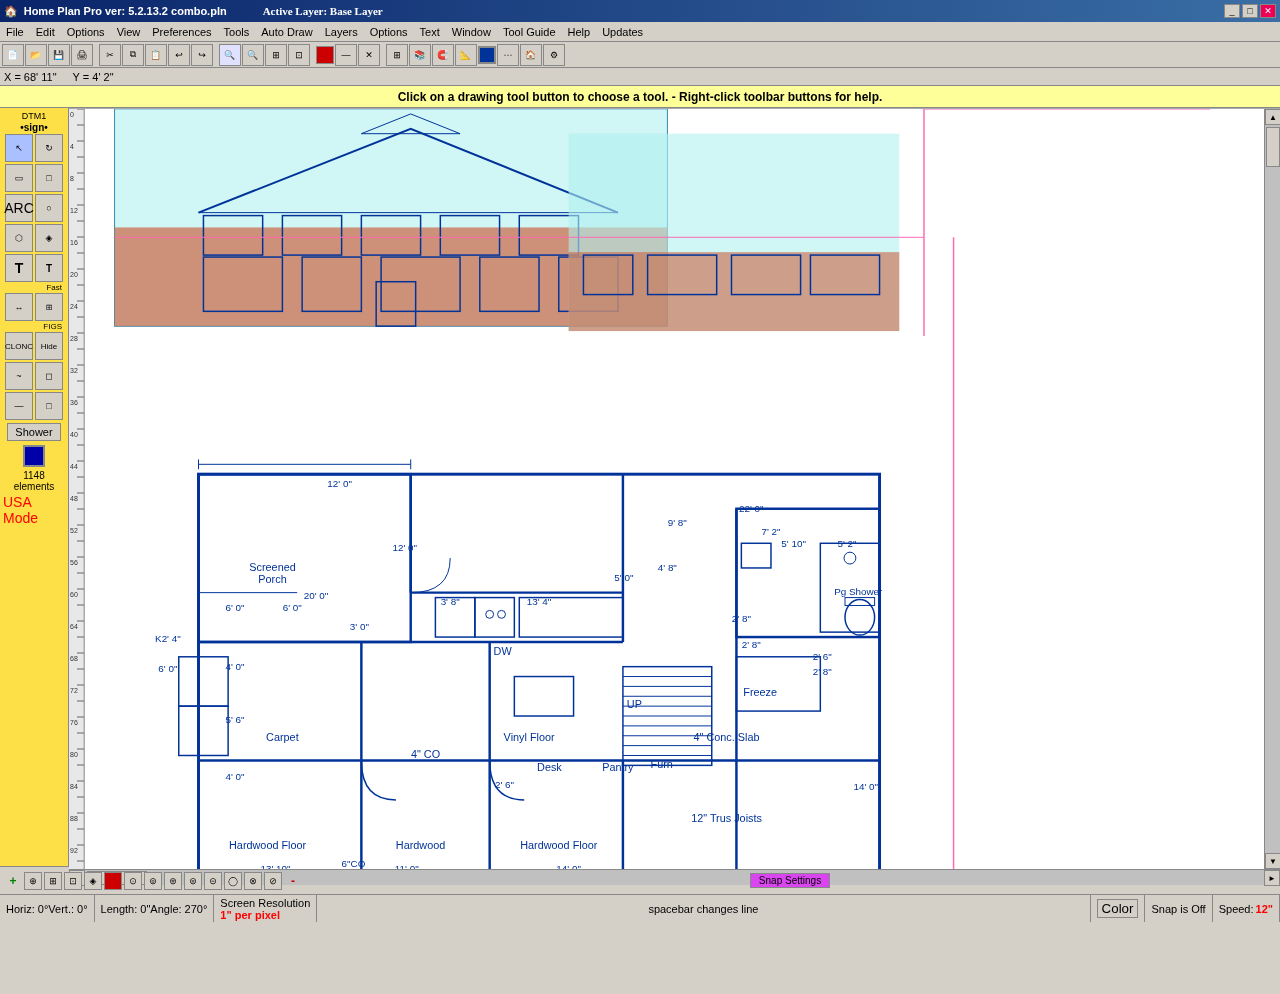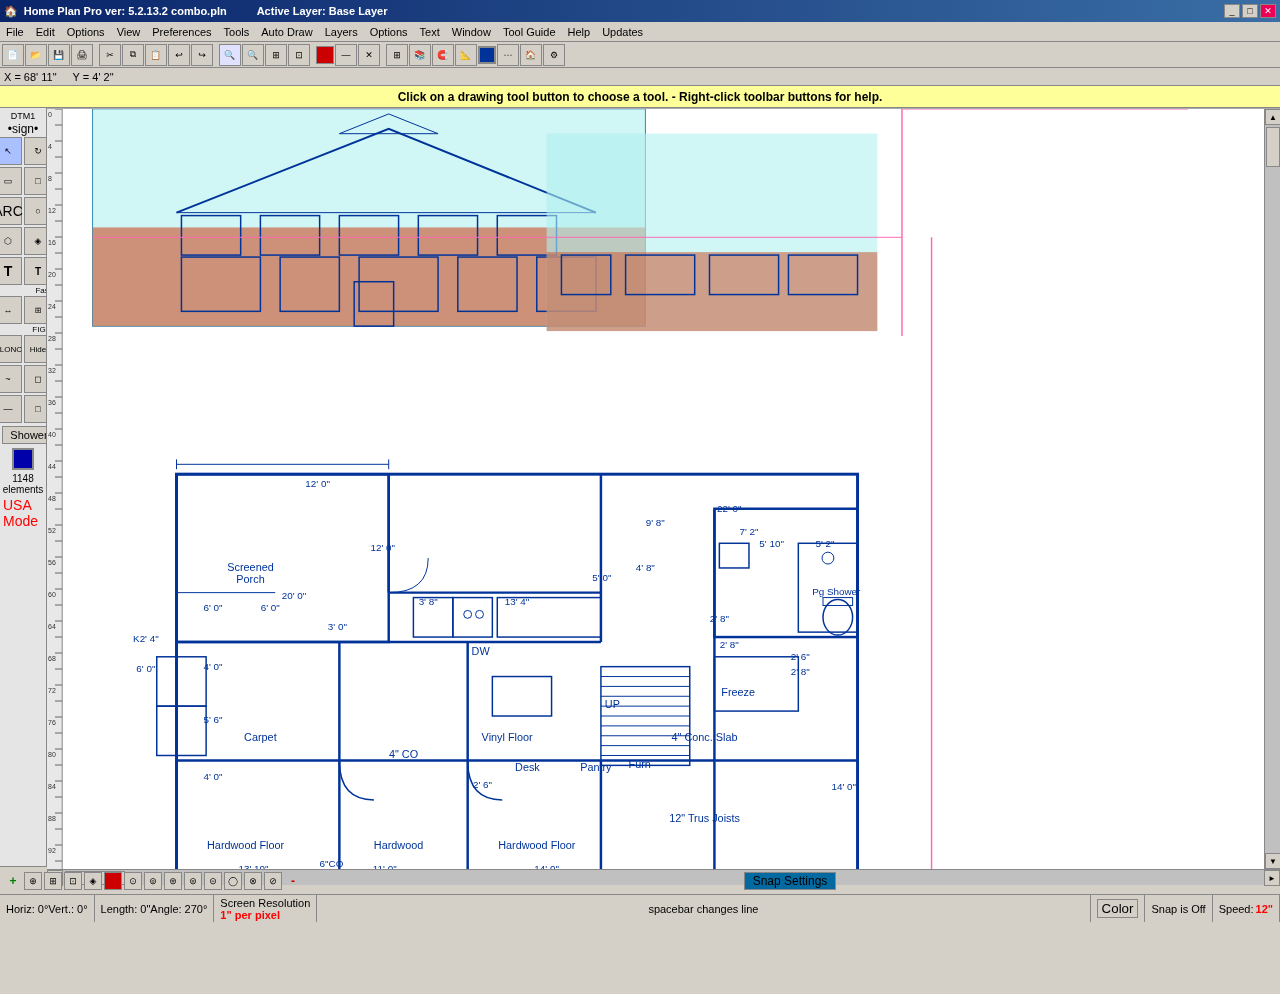--- a/index.html
+++ b/index.html
@@ -90,22 +90,22 @@
     }
 
     
     #main-layout {
       display: flex;
       height: calc(994px - 22px - 20px - 26px - 18px - 22px - 28px - 28px);
     }
 
     
     #left-toolbar {
-      width: 47px;
-      background: #e5e5e5;
+      width: 69px;
+      background: #fde047;
       border-right: 1px solid #888;
       display: flex;
       flex-direction: column;
       align-items: center;
       padding: 2px;
       overflow: hidden;
     }
     .tool-btn {
       width: 28px; height: 28px;
       background: #d4d0c8;
@@ -247,43 +247,43 @@
       flex: 1;
       background: #c0c0c0;
     }
     .scroll-thumb {
       background: #d4d0c8;
       border: 1px solid #888;
     }
 
     
     .snap-btn {
-      background: #0369a1;
+      background: #d946ef;
       border: 1px solid #888;
       padding: 1px 8px;
       cursor: pointer;
-      font-size: 12px;
+      font-size: 10px;
     }
 
     
     .bar-icon {
       width: 18px; height: 18px;
       display: flex; align-items: center; justify-content: center;
       font-size: 12px;
       cursor: pointer;
     }
   </style>
 </head>
 <body>
 
 <div id="title-bar">
   <div class="title-text">
     <span>🏠</span>
     <span>Home Plan Pro ver: 5.2.13.2    combo.pln</span>
-    <span style="margin-left:24px;">Active Layer: Base Layer</span>
+    <span style="margin-left:30px;font-family:Liberation Serif, serif;">Active Layer: Base Layer</span>
   </div>
   <div class="win-controls">
     <button class="win-btn">_</button>
     <button class="win-btn">□</button>
     <button class="win-btn" style="background:#e05;color:white;">✕</button>
   </div>
 </div>
 
 <div id="menu-bar">
   <div class="menu-item">File</div>
@@ -341,21 +341,21 @@
 
 <div id="hint-bar">
   <span>Click on a drawing tool button to choose a tool.  -  Right-click toolbar buttons for help.</span>
 </div>
 
 <div id="main-layout" style="height: 758px;">
 
   <div id="left-toolbar">
 
     <div style="font-size:9px; text-align:center; padding:1px;">DTM1</div>
-    <div style="font-size:12px; text-align:center;">•sign•</div>
+    <div style="font-size:10px; text-align:center;font-weight:bold;">•sign•</div>
 
     <div class="tool-row">
       <button class="tool-btn" style="background:#aac0ff;">↖</button>
       <button class="tool-btn">↻</button>
     </div>
     <div class="tool-row">
       <button class="tool-btn">▭</button>
       <button class="tool-btn">□</button>
     </div>
     <div class="tool-row">

